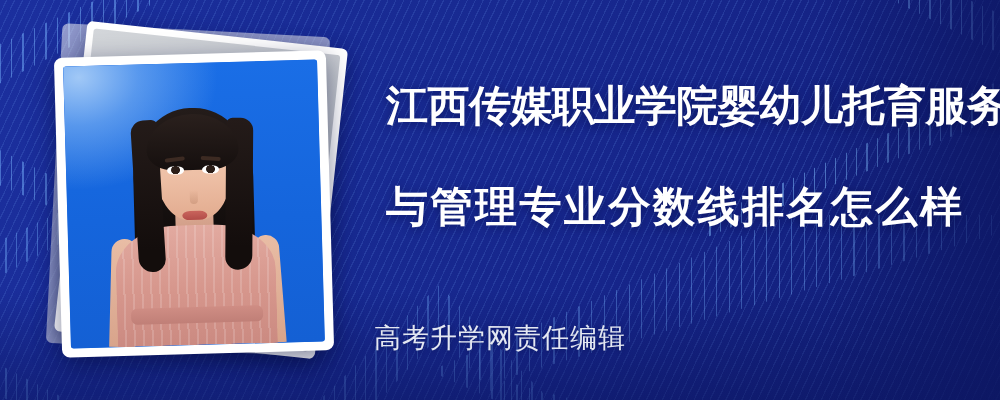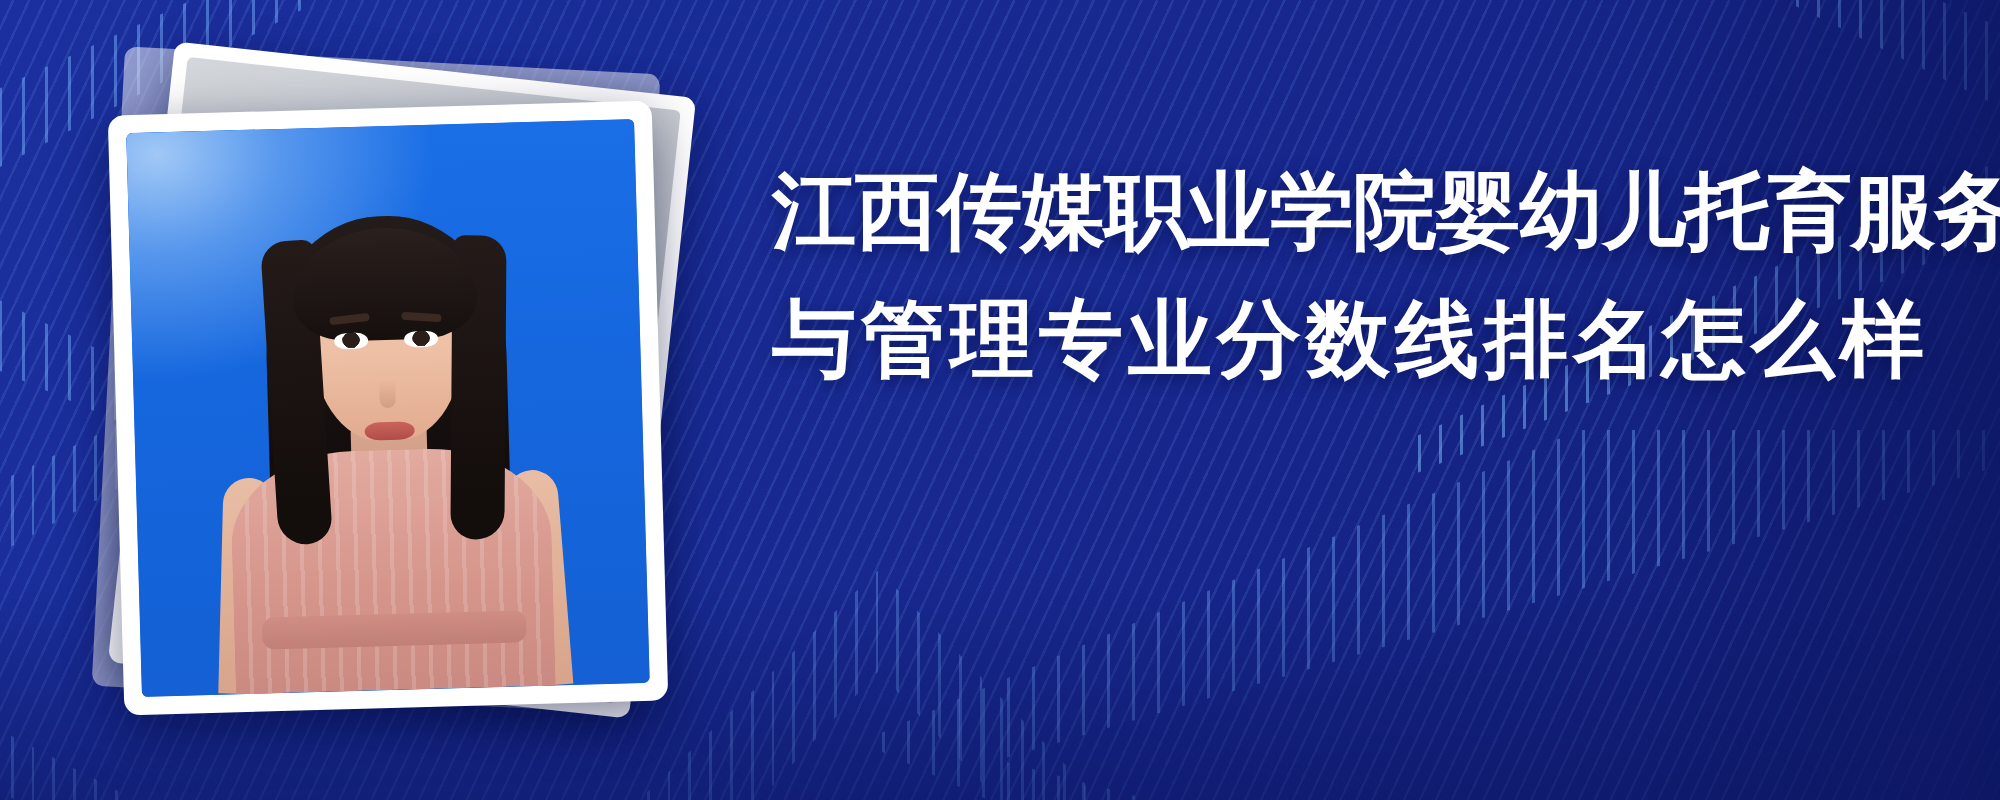--- a/index.html
+++ b/index.html
@@ -203,21 +203,21 @@
   
   .title{
     position:absolute;left:386px;top:74px;width:580px;
     color:#ffffff;
     font-size:42px;line-height:64px;
     font-weight:bold;
     letter-spacing:-0.5px;
     text-shadow:0 2px 8px rgba(4,10,60,.5);
     white-space:nowrap;
   }
-  .title-l2{letter-spacing:2.5px;}
+  .title-l2{letter-spacing:2.5px;margin-top:37px;}
   .author{
     position:absolute;left:390px;top:268px;
     color:#ffffff;font-size:36px;font-weight:bold;letter-spacing:1px;
     text-shadow:0 2px 7px rgba(4,10,60,.5);
   }
   .author-role{
     position:absolute;left:374px;top:320px;
     color:#e3e7f1;font-size:27px;font-weight:normal;letter-spacing:1px;
     text-shadow:0 1px 5px rgba(4,10,60,.45);
   }
@@ -266,14 +266,15 @@
         </div>
       </div>
     </div>
   </div>
 
   <div class="title">
     <div>江西传媒职业学院婴幼儿托育服务</div>
     <div class="title-l2">与管理专业分数线排名怎么样</div>
   </div>
 
+  <div class="author-role">高考升学网责任编辑</div>
 
 </div>
 
 </body></html>

